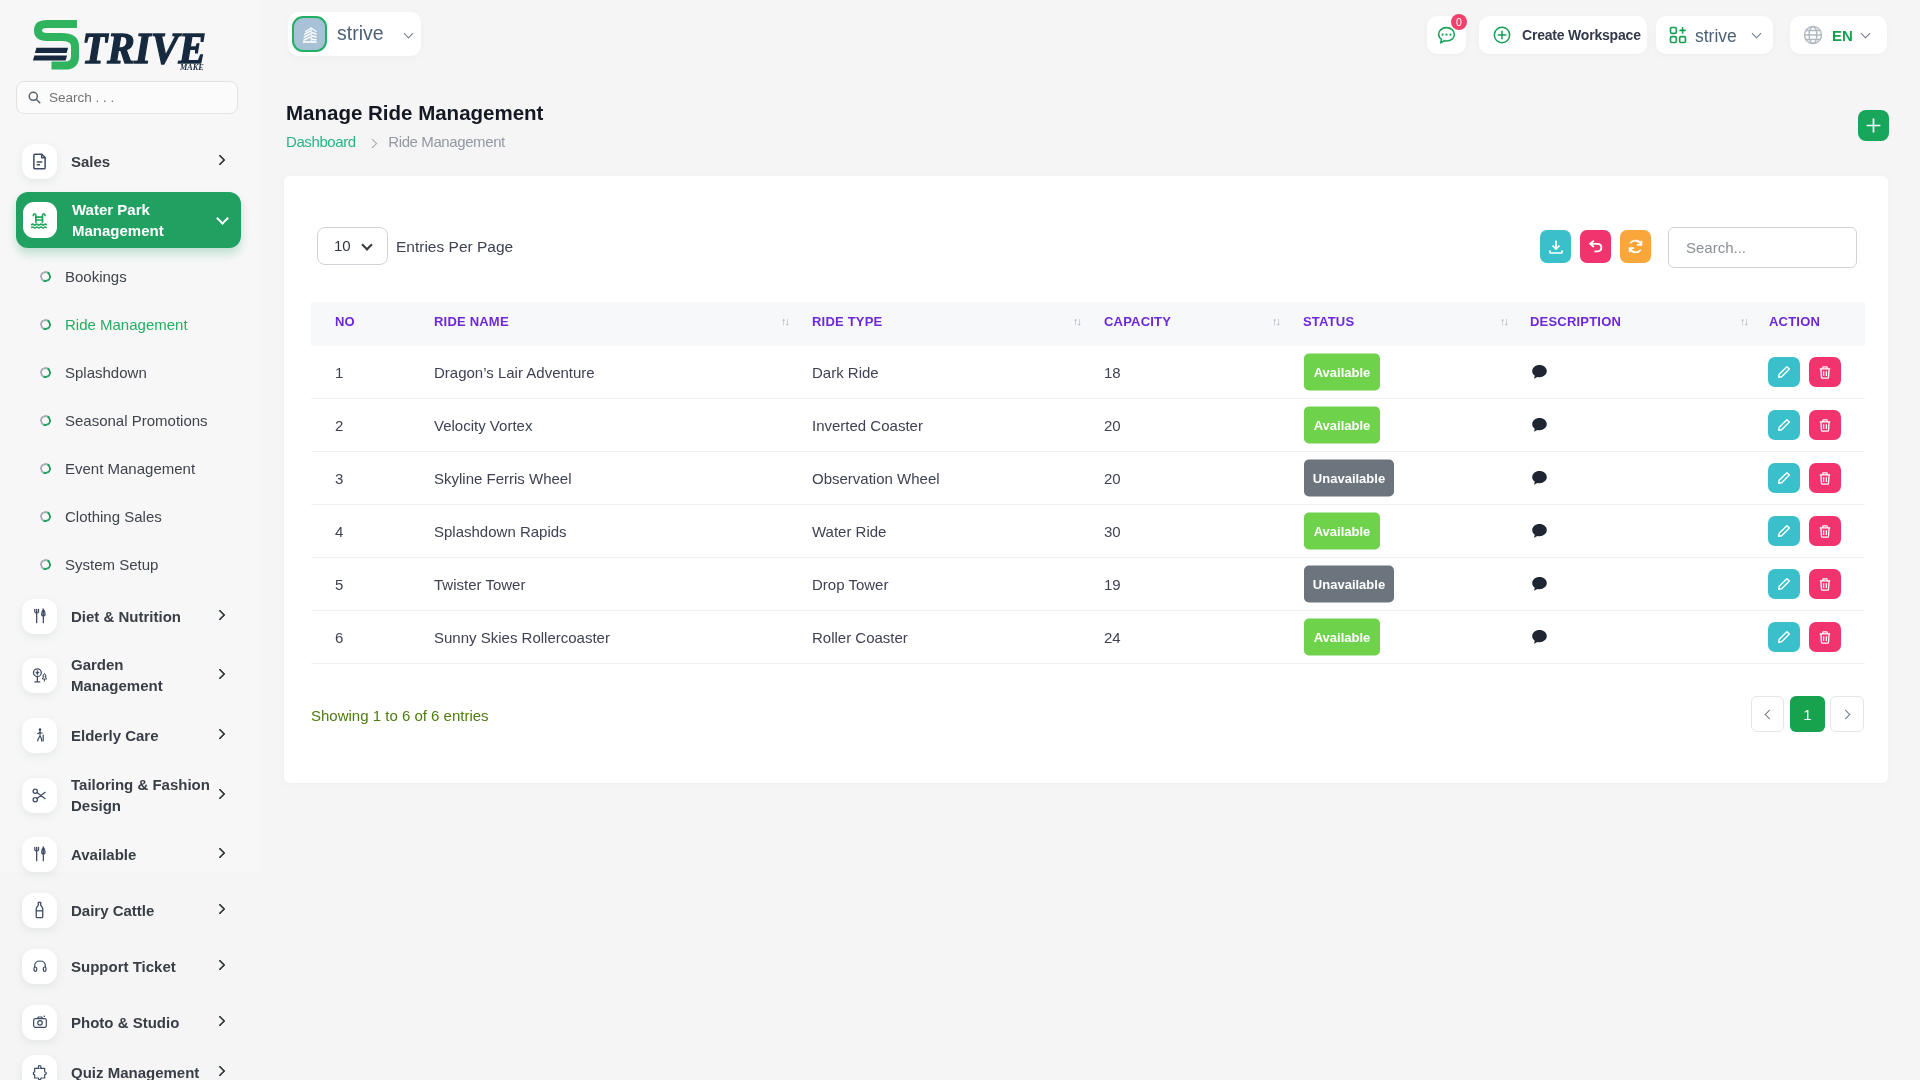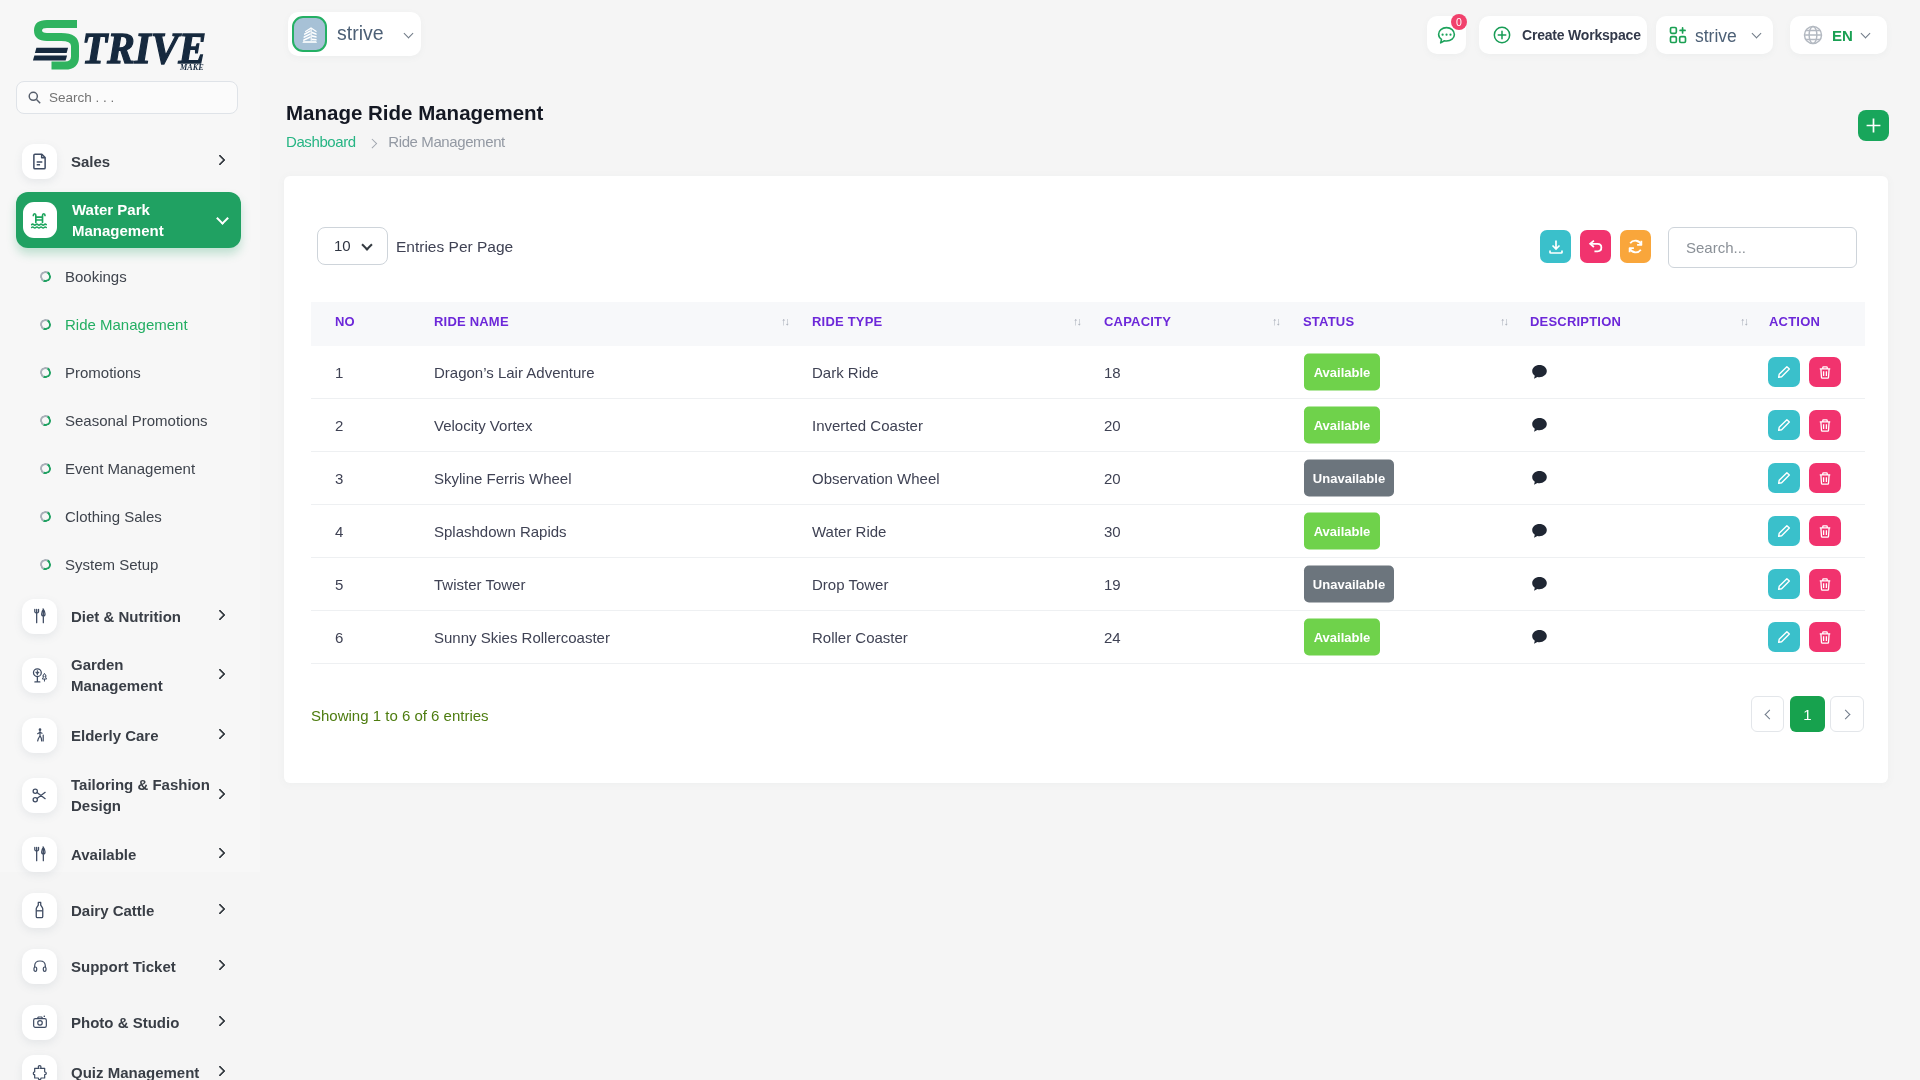--- a/index.html
+++ b/index.html
@@ -110,21 +110,21 @@
   <div class="sub" style="top:264px;">
       <span class="ring"></span>
       <span class="slbl">Bookings</span>
     </div>
   <div class="sub" style="top:312px;">
       <span class="ring"></span>
       <span class="slbl" style="color:#23ae63;">Ride Management</span>
     </div>
   <div class="sub" style="top:360px;">
       <span class="ring"></span>
-      <span class="slbl">Promotions</span>
+      <span class="slbl">Splashdown</span>
     </div>
   <div class="sub" style="top:408px;">
       <span class="ring"></span>
       <span class="slbl">Seasonal Promotions</span>
     </div>
   <div class="sub" style="top:456px;">
       <span class="ring"></span>
       <span class="slbl">Event Management</span>
     </div>
   <div class="sub" style="top:504px;">

